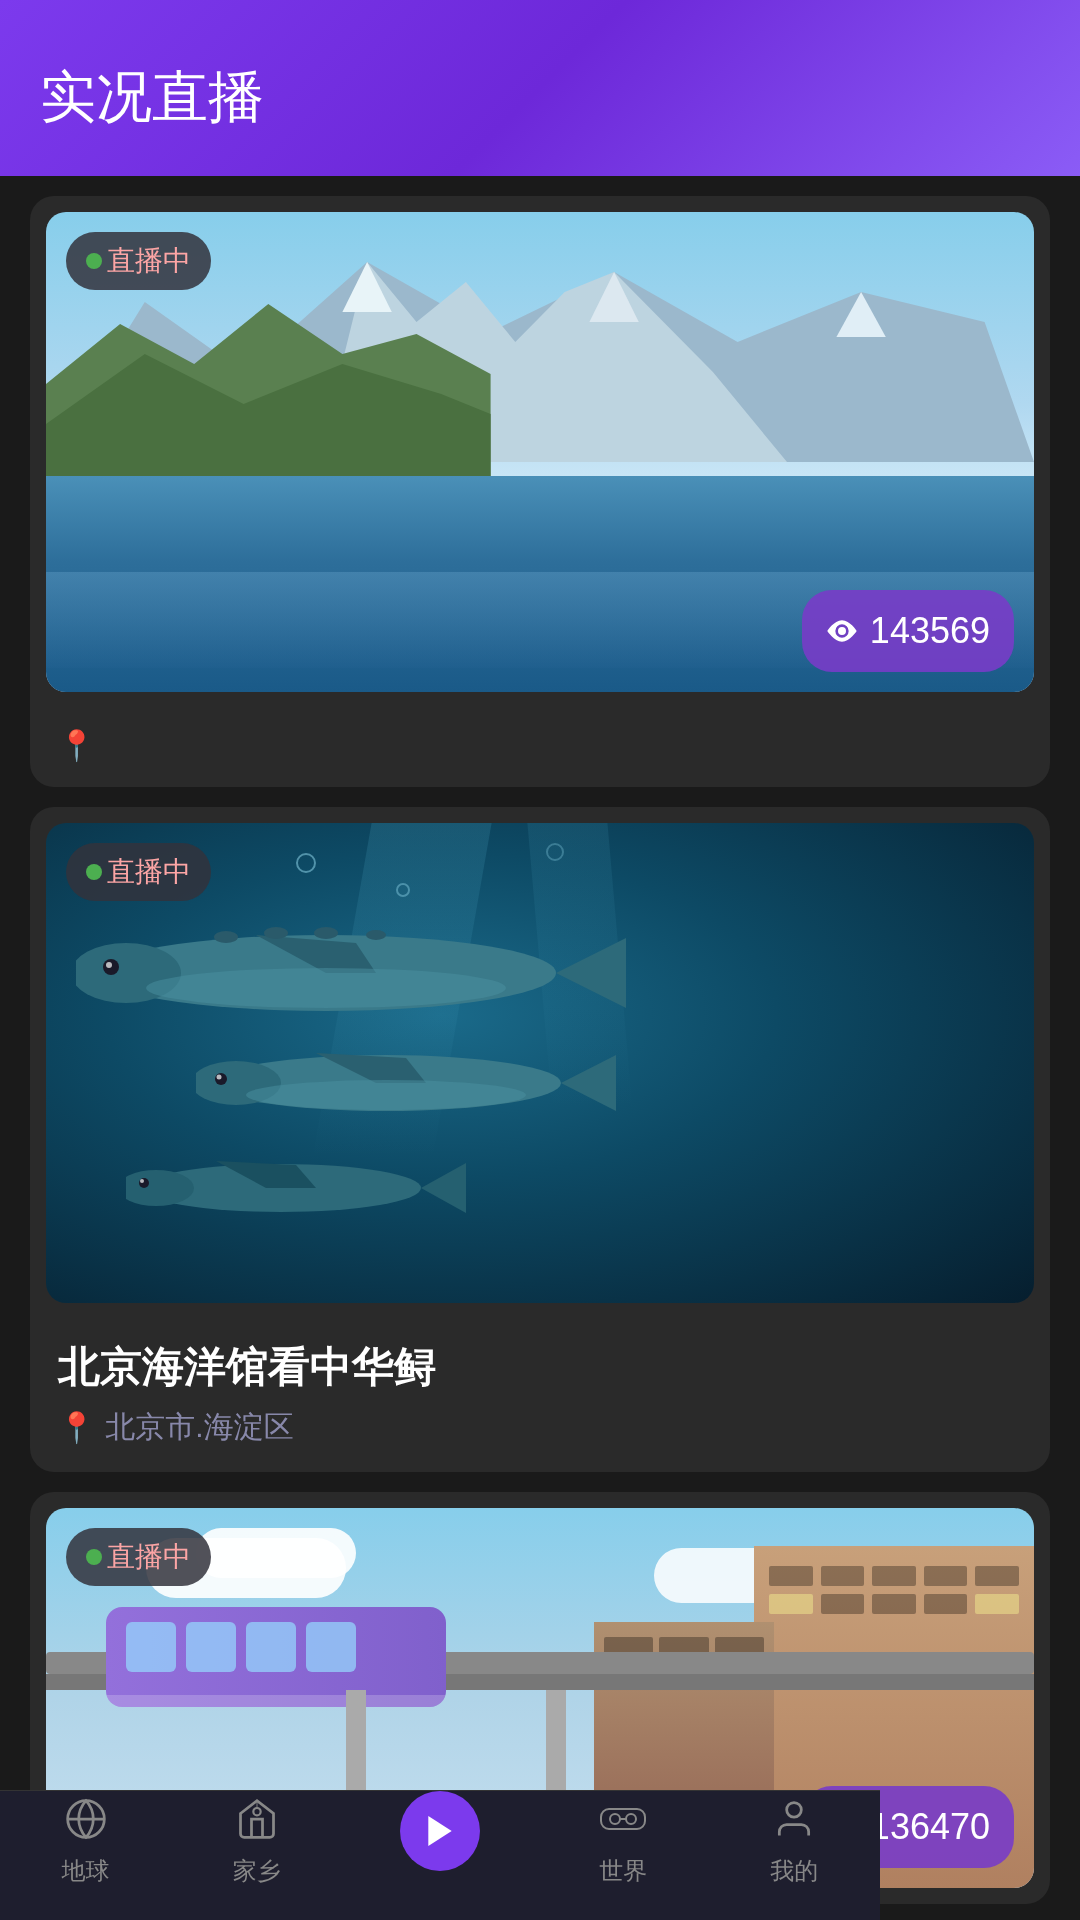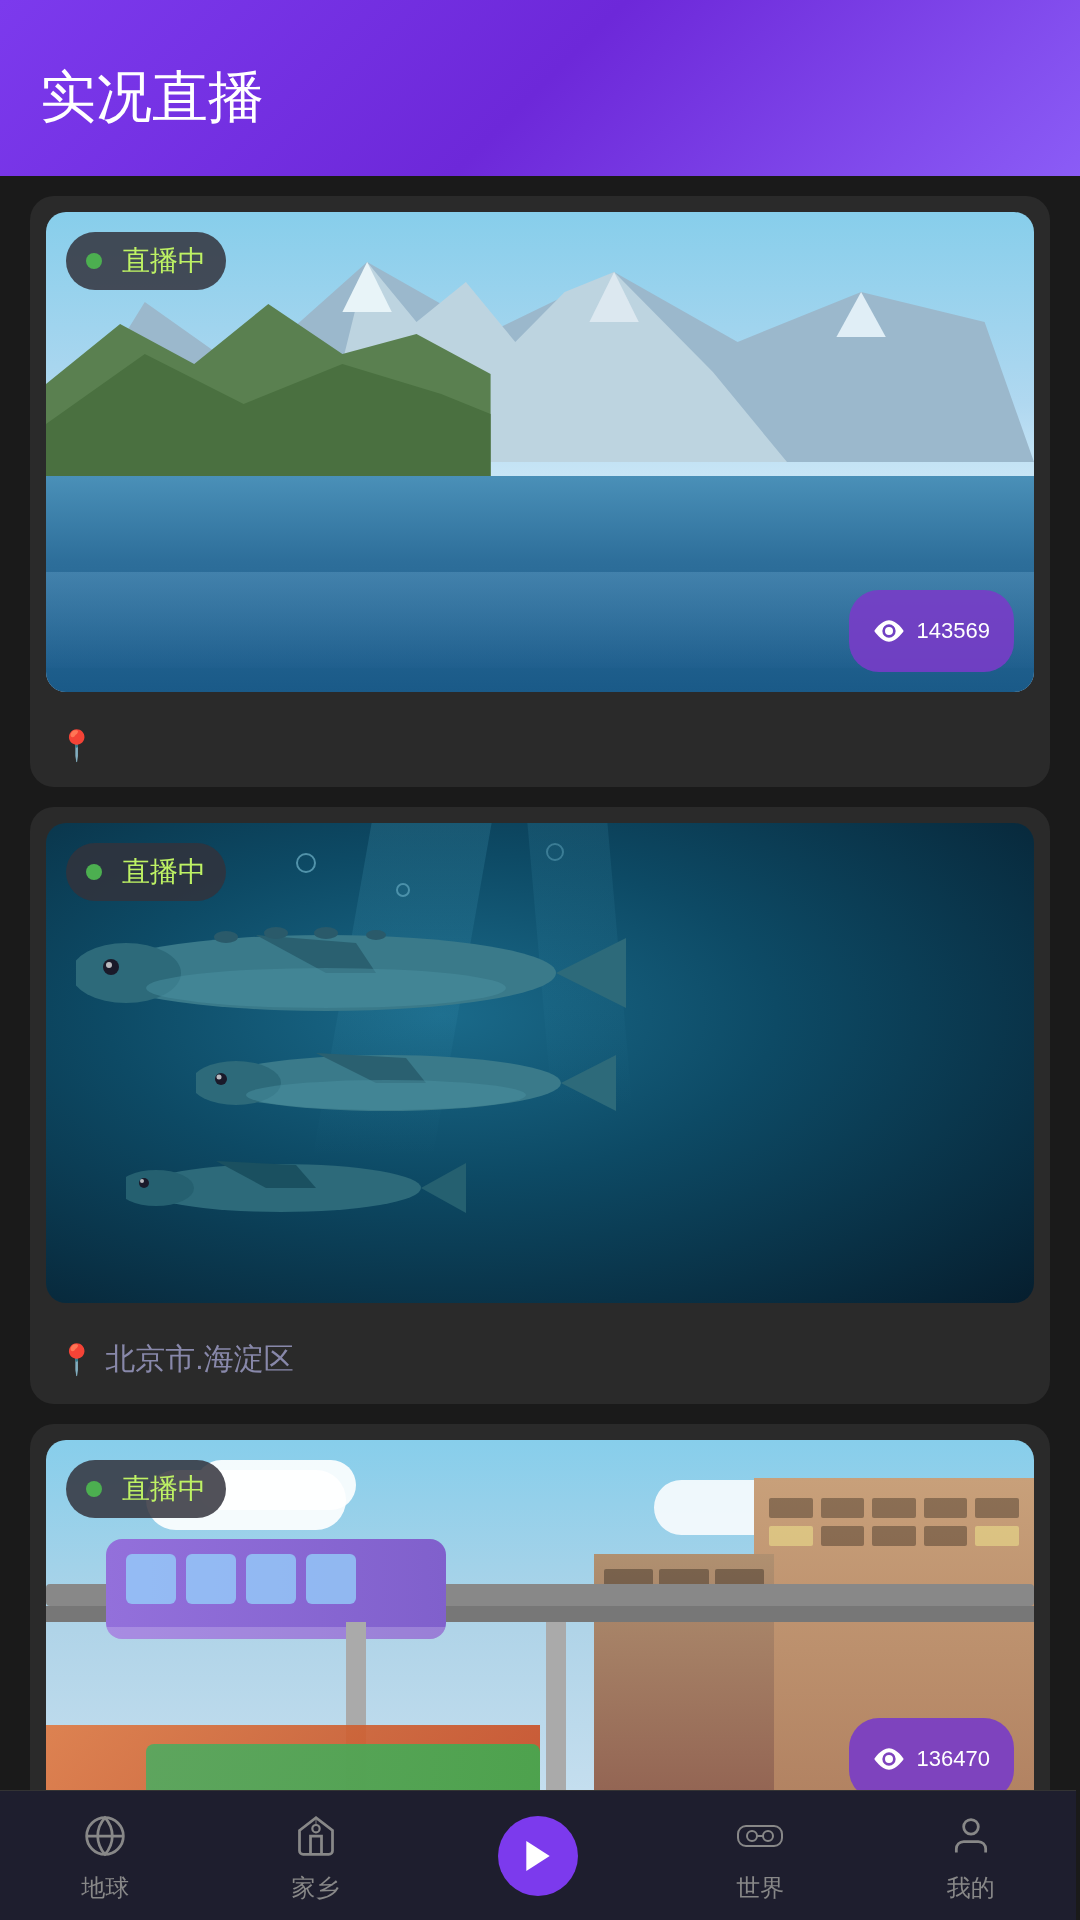--- a/index.html
+++ b/index.html
@@ -77,47 +77,47 @@
       margin: 16px;
       width: calc(100% - 32px);
     }
 
     
     .live-badge {
       position: absolute;
       top: 20px;
       left: 20px;
       background: rgba(50, 50, 60, 0.85);
-      color: #bef264;
+      color: #fca5a5;
       padding: 10px 20px;
       border-radius: 30px;
       font-size: 28px;
       display: flex;
       align-items: center;
-      gap: 20px;
+      gap: 5px;
       justify-content: flex-end;
     }
 
     .live-dot {
       width: 16px;
       height: 16px;
       background: #4caf50;
       border-radius: 50%;
     }
 
     
     .view-badge {
       position: absolute;
       bottom: 20px;
       right: 20px;
       background: rgba(120, 60, 200, 0.9);
       color: #ffffff;
-      padding: 28px 24px;
+      padding: 20px 24px;
       border-radius: 30px;
-      font-size: 22px;
+      font-size: 36px;
       display: flex;
       align-items: center;
       gap: 12px;
     }
 
     
     .card-info {
       padding: 20px 28px 24px;
     }
 
@@ -138,25 +138,24 @@
 
     .location-icon {
       color: #7c3aed;
       font-size: 30px;
     }
 
     
     .bottom-nav {
       position: fixed;
       bottom: 0;
-      width: 1076px;
+      width: 880px;
       height: 130px;
       background: #1e1e2e;
       display: flex;
-      align-items: center;
       justify-content: space-around;
       border-top: 1px solid #333;
     }
 
     .nav-item {
       display: flex;
       flex-direction: column;
       align-items: center;
       gap: 8px;
       cursor: pointer;
@@ -311,20 +310,21 @@
         </div>
       </div>
 
       <div class="live-badge">
         <div class="live-dot"></div>
         <span>直播中</span>
       </div>
 
     </div>
     <div class="card-info">
+      <div class="card-title">北京海洋馆看中华鲟</div>
       <div class="card-location">
         <span class="location-icon">📍</span>
         <span>北京市.海淀区</span>
       </div>
     </div>
   </div>
 
   <div class="card">
     <div class="card-image-wrap" style="height:380px;">
 

